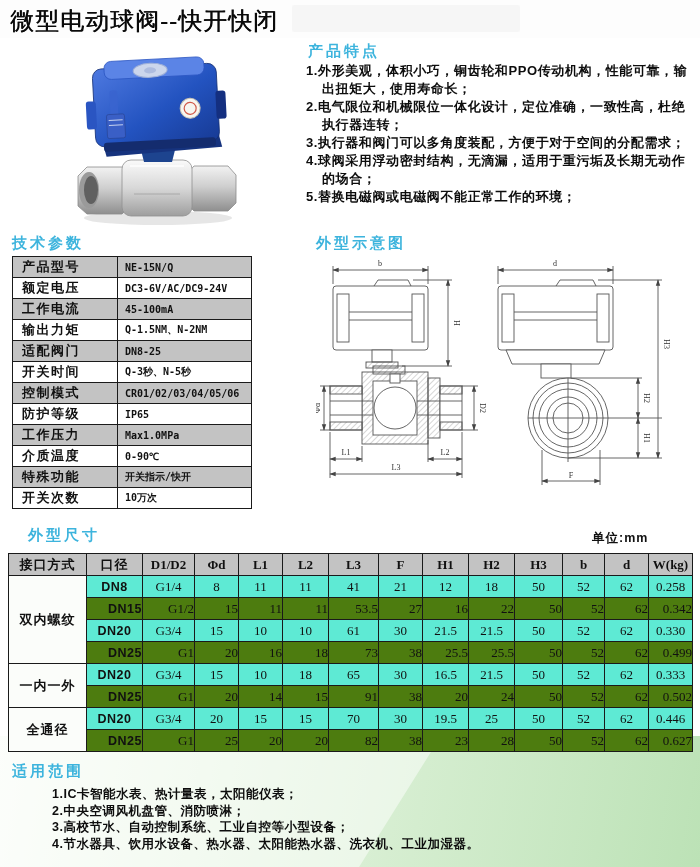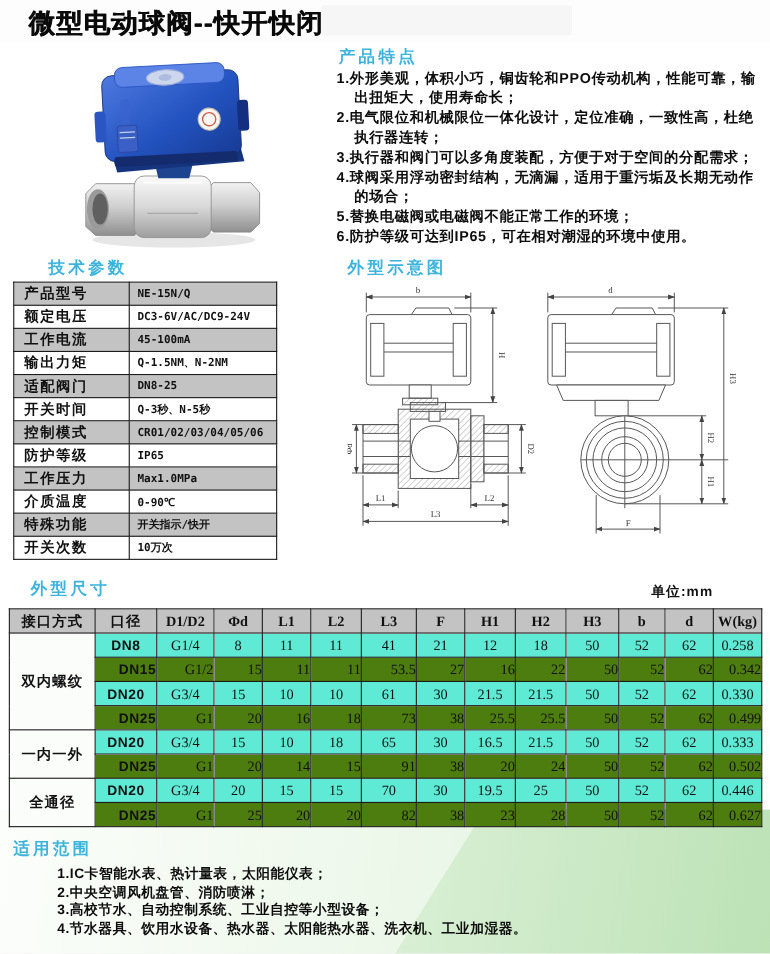--- a/index.html
+++ b/index.html
@@ -5,21 +5,21 @@
   html,body{margin:0;padding:0;background:#e8e8e8;}
   .page{position:relative;width:700px;height:867px;background:#ffffff;overflow:hidden;
         font-family:"Liberation Sans","DejaVu Sans",sans-serif;color:#111;}
   
   .bg-green{position:absolute;left:0;top:736px;width:700px;height:131px;
             background:linear-gradient(100deg,#f8fcf6 0%,#ddf1d8 45%,#bce2b6 100%);}
   .bg-wedge{position:absolute;left:-120px;top:736px;width:520px;height:131px;
             background:rgba(255,255,255,0.5);transform:skewX(-32deg);}
   
   .titlebar{position:absolute;left:0;top:0;width:700px;height:38px;background:#fdfdfd;}
-  .page-title{position:absolute;left:26px;top:5px;font-size:24px;font-weight:700;
+  .page-title{position:absolute;left:10px;top:5px;font-size:24px;font-weight:400;
               letter-spacing:1px;color:#0a0a0a;
               text-shadow:0.6px 0 #0a0a0a;}
   .watermark{position:absolute;left:292px;top:5px;width:228px;height:27px;
              background:rgba(244,244,244,0.85);border-radius:2px;}
   
   .heading{position:absolute;font-size:15px;font-weight:bold;color:#3db4dd;letter-spacing:3px;}
   
   .features{position:absolute;left:306px;top:62px;width:386px;}
   .feat-item{font-size:13px;font-weight:bold;line-height:18px;letter-spacing:0.6px;
              text-indent:-16px;padding-left:16px;color:#0d0d0d;}
@@ -114,24 +114,23 @@
     </g>
   </svg>
 
   <div class="heading" style="left:308px;top:42px;">产品特点</div>
   <div class="features" id="features-list">
       <div class="feat-item">1.外形美观，体积小巧，铜齿轮和PPO传动机构，性能可靠，输出扭矩大，使用寿命长；</div>
       <div class="feat-item">2.电气限位和机械限位一体化设计，定位准确，一致性高，杜绝执行器连转；</div>
       <div class="feat-item">3.执行器和阀门可以多角度装配，方便于对于空间的分配需求；</div>
       <div class="feat-item">4.球阀采用浮动密封结构，无滴漏，适用于重污垢及长期无动作的场合；</div>
       <div class="feat-item">5.替换电磁阀或电磁阀不能正常工作的环境；</div>
-      <div class="feat-item">6.防护等级可达到IP65，可在相对潮湿的环境中使用。</div>
     </div>
 
-  <div class="heading" style="left:12px;top:234px;margin-left:32px;">技术参数</div>
+  <div class="heading" style="left:12px;top:234px;">技术参数</div>
   <table class="tech-table">
     <tbody id="tech-tbody">
         <tr class="gray">
           <td class="tech-label">产品型号</td>
           <td class="tech-value">NE-15N/Q</td>
         </tr>
         <tr class="white">
           <td class="tech-label">额定电压</td>
           <td class="tech-value">DC3-6V/AC/DC9-24V</td>
         </tr>

